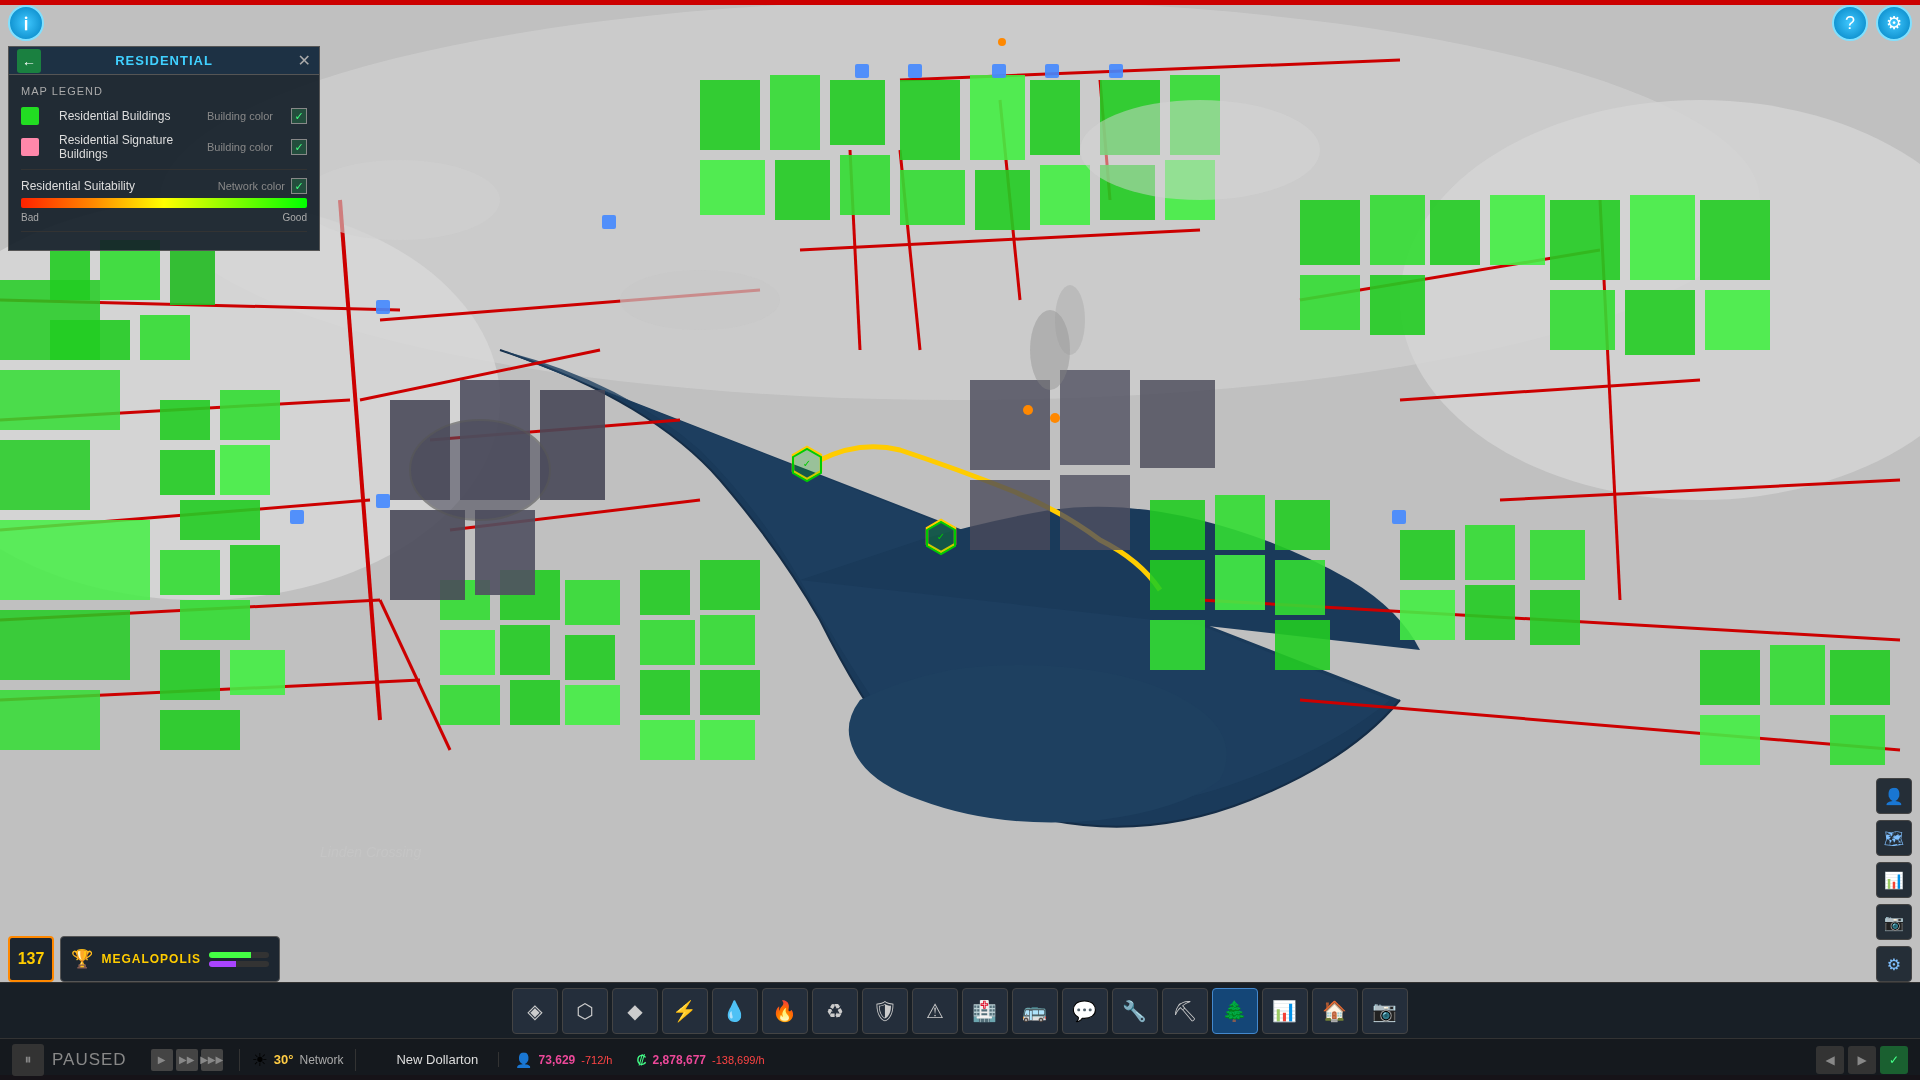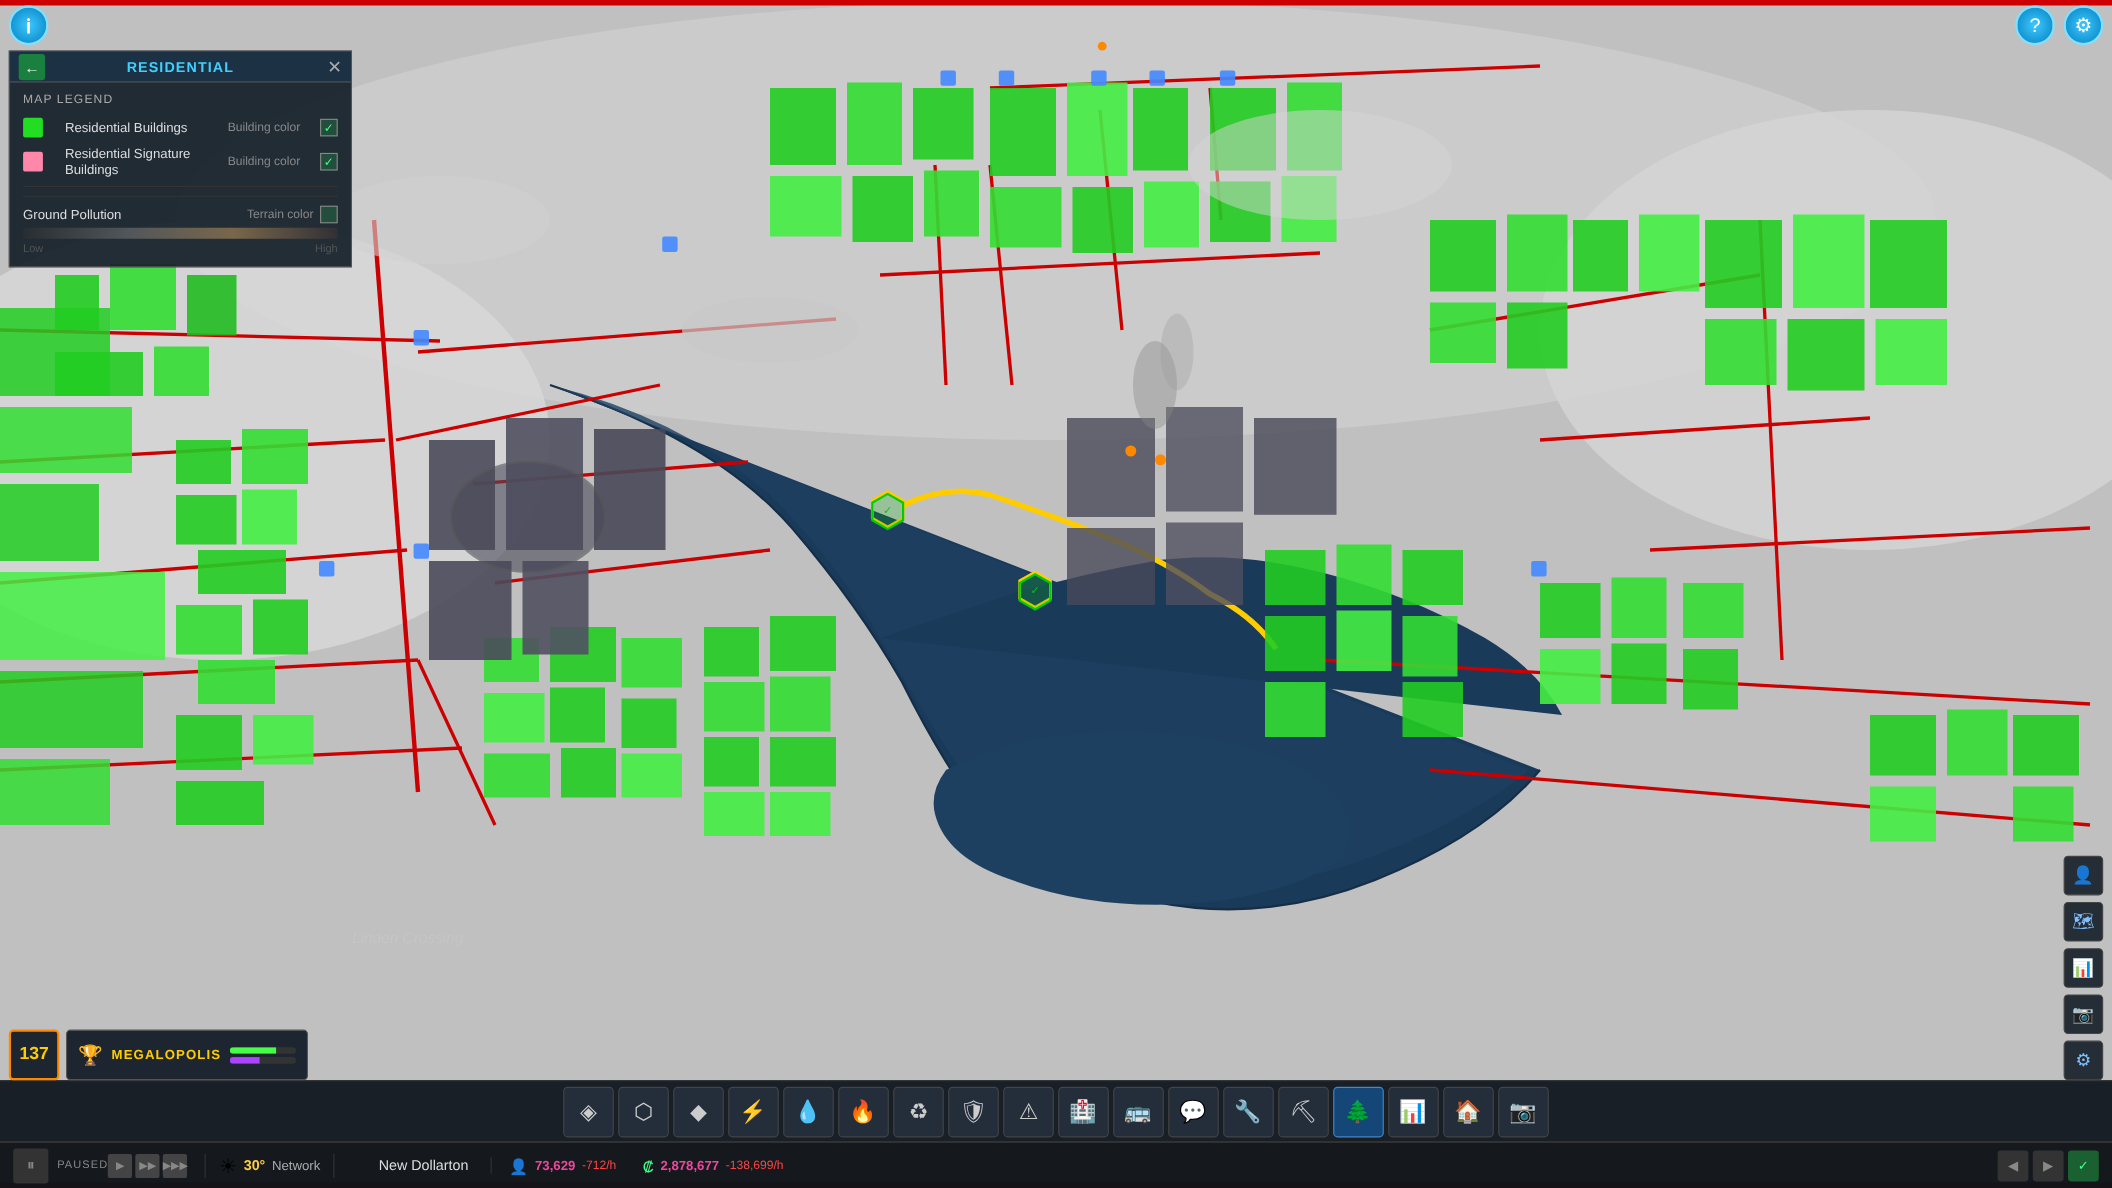--- a/index.html
+++ b/index.html
@@ -252,23 +252,23 @@
       background: #333;
       display: flex; align-items: center; justify-content: center;
       color: #888; font-size: 14px;
       cursor: pointer;
       border-radius: 3px;
       margin-right: 8px;
     }
 
     #paused-label {
       color: #888;
-      font-size: 10px;
+      font-size: 17px;
       letter-spacing: 1px;
-      margin-right: 0;
+      margin-right: 24px;
     }
 
     #speed-controls {
       display: flex; gap: 3px; margin-right: 16px;
     }
 
     .speed-btn {
       width: 22px; height: 22px;
       background: #444;
       display: flex; align-items: center; justify-content: center;
@@ -672,35 +672,35 @@
 
     <div class="legend-row">
       <div class="legend-color-swatch" style="background: #ff88aa;"></div>
       <span class="legend-label">Residential Signature Buildings</span>
       <span class="legend-sublabel">Building color</span>
       <div class="legend-checkbox checked"></div>
     </div>
 
     <hr class="legend-divider">
 
-
-    <hr class="legend-divider">
-
-    <div id="pollution-section">
-      <div id="pollution-header">
-        <span class="legend-label">Ground Pollution</span>
-        <span class="legend-sublabel">Terrain color</span>
-        <div class="legend-checkbox"></div>
+    <div id="suitability-section">
+      <div id="suitability-header">
+        <span class="legend-label">Residential Suitability</span>
+        <span class="legend-sublabel">Network color</span>
+        <div class="legend-checkbox checked"></div>
       </div>
-      <div id="pollution-gradient"></div>
-      <div id="pollution-labels">
-        <span>Low</span>
-        <span>High</span>
+      <div id="suitability-gradient"></div>
+      <div id="suitability-labels">
+        <span>Bad</span>
+        <span>Good</span>
       </div>
     </div>
+
+    <hr class="legend-divider">
+
   </div>
 </div>
 
 <div id="city-score">137</div>
 
 <div id="city-badge">
   <span id="trophy-icon">🏆</span>
   <span id="city-badge-name">MEGALOPOLIS</span>
   <div id="badge-bars">
     <div class="badge-bar-track">

